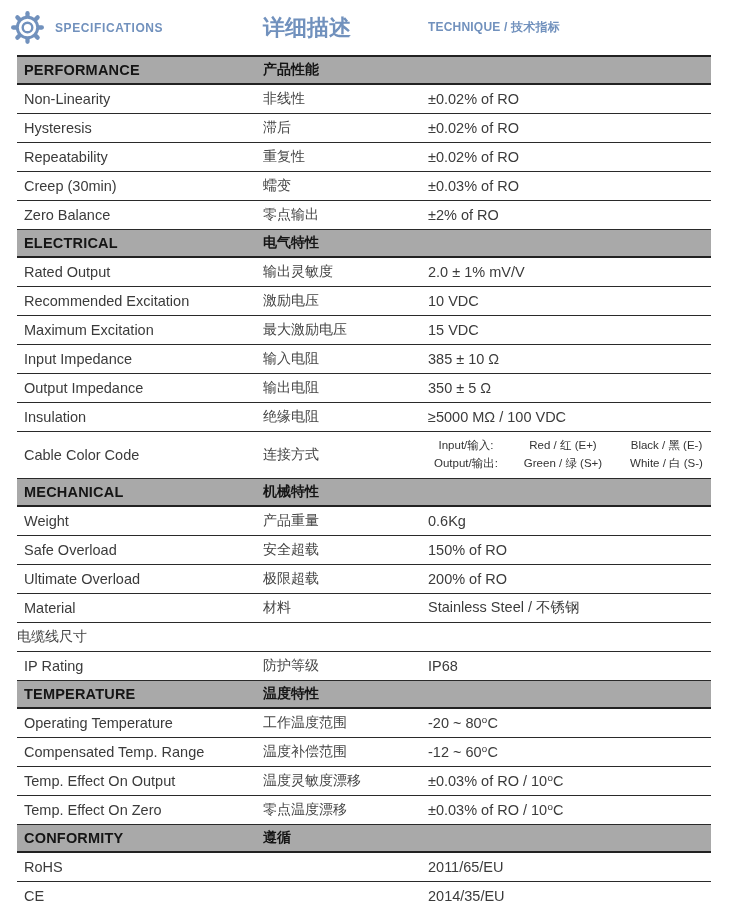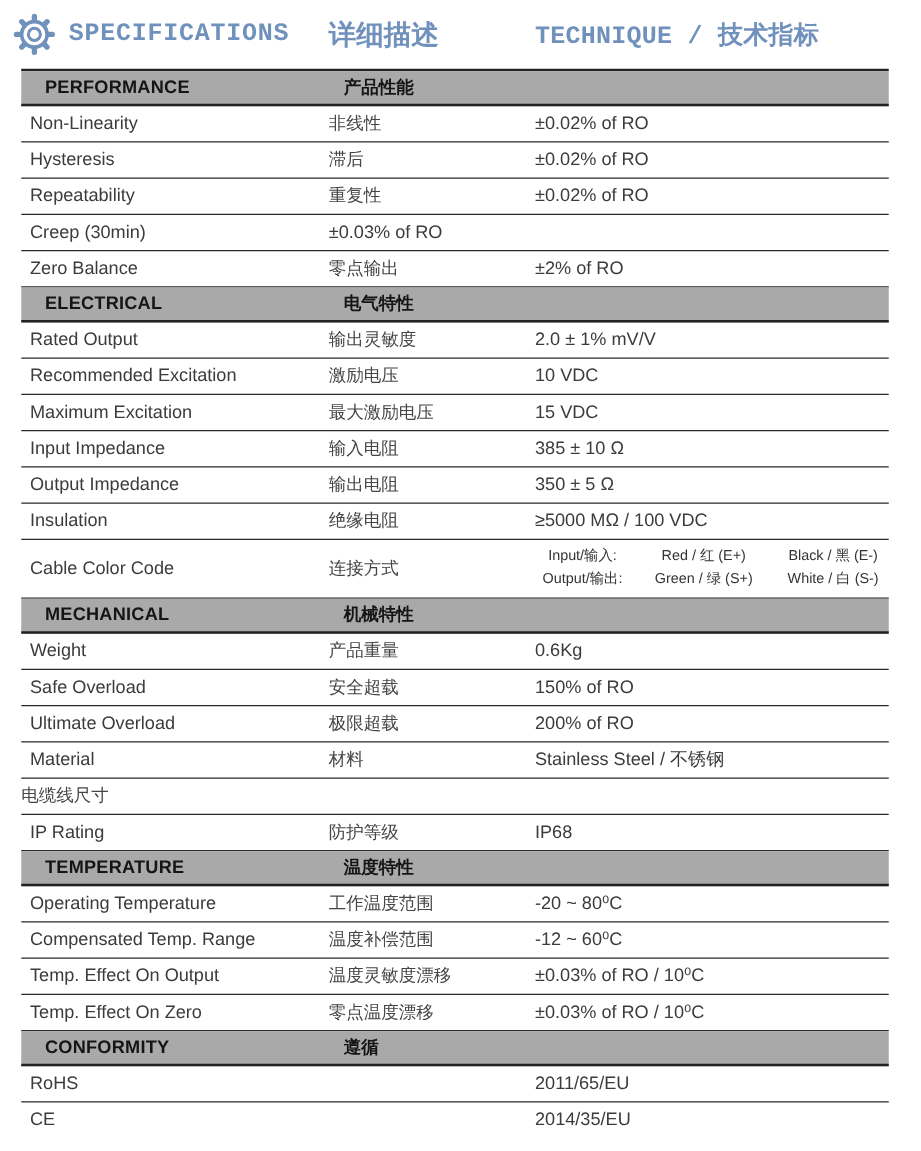--- a/index.html
+++ b/index.html
@@ -9,30 +9,30 @@
     color:#3b3b3b;overflow:hidden;
   }
   .page{width:694px;margin-left:17px;}
   
   .hdr{
     height:55px;display:grid;grid-template-columns:246px 165px 1fr;
     align-items:center;
   }
   .hdr-c1{display:flex;align-items:center;gap:9px;margin-left:-8px;}
   .hdr-title{
-    font-size:20px;font-weight:bold;letter-spacing:.6px;font-family:Liberation Mono, monospace;
+    font-size:12px;font-weight:bold;letter-spacing:.6px;
   }
   .hdr-zh{font-size:22px;font-weight:bold;}
   .gear{width:37px;height:37px;flex:0 0 auto;}
   
   .tbl{border-top:2px solid #222;}
   .band{
     height:26px;border-bottom:2px solid #222;background:#a9a9a9;
     display:grid;grid-template-columns:246px 165px 1fr;align-items:center;
-    color:#151515;font-weight:bold;font-size:14.5px;padding-left:12px;
+    color:#151515;font-weight:bold;font-size:14.5px;
   }
   .band .c1{padding-left:7px;letter-spacing:.2px;}
   .band .c2{font-size:14px;}
   .row{
     height:28px;border-bottom:1.5px solid #2a2a2a;
     display:grid;grid-template-columns:246px 165px 1fr;align-items:center;
     font-size:14.5px;
   }
   .row:last-child{border-bottom:none;}
   .row .c1{padding-left:7px;}
@@ -89,20 +89,21 @@
         <div class="c2">滞后</div>
         <div class="c3">±0.02% of RO</div>
       </div>
       <div class="row">
         <div class="c1">Repeatability</div>
         <div class="c2">重复性</div>
         <div class="c3">±0.02% of RO</div>
       </div>
       <div class="row">
         <div class="c1">Creep (30min)</div>
+        <div class="c2">蠕变</div>
         <div class="c3">±0.03% of RO</div>
       </div>
       <div class="row">
         <div class="c1">Zero Balance</div>
         <div class="c2">零点输出</div>
         <div class="c3">±2% of RO</div>
       </div>
       <div class="band">
         <div class="c1">ELECTRICAL</div>
         <div class="c2">电气特性</div>

